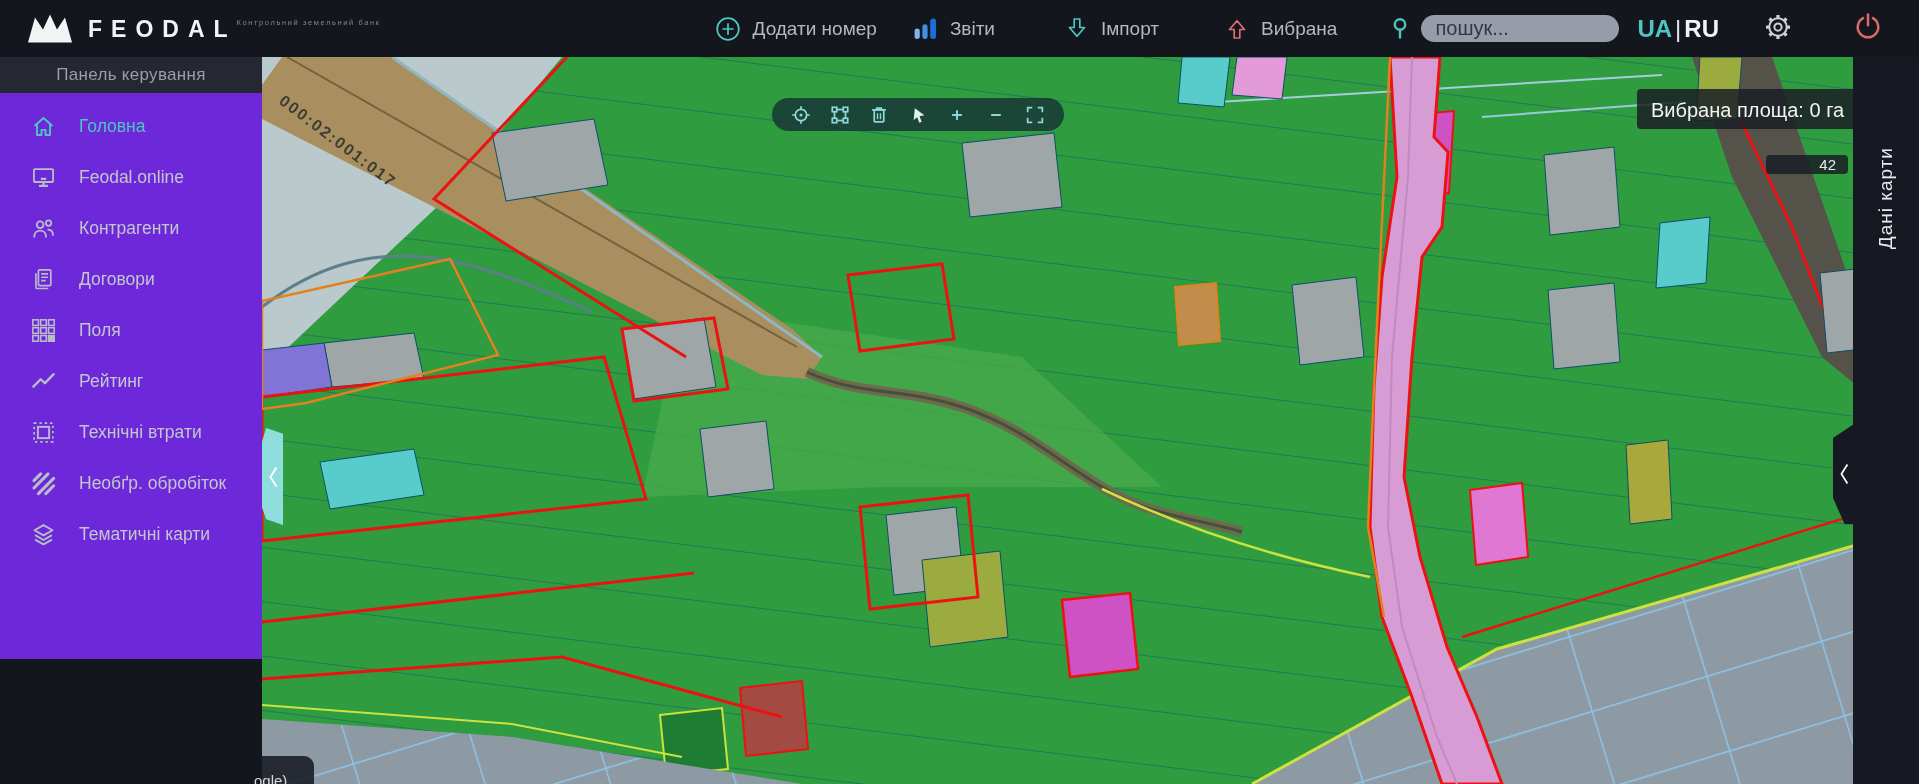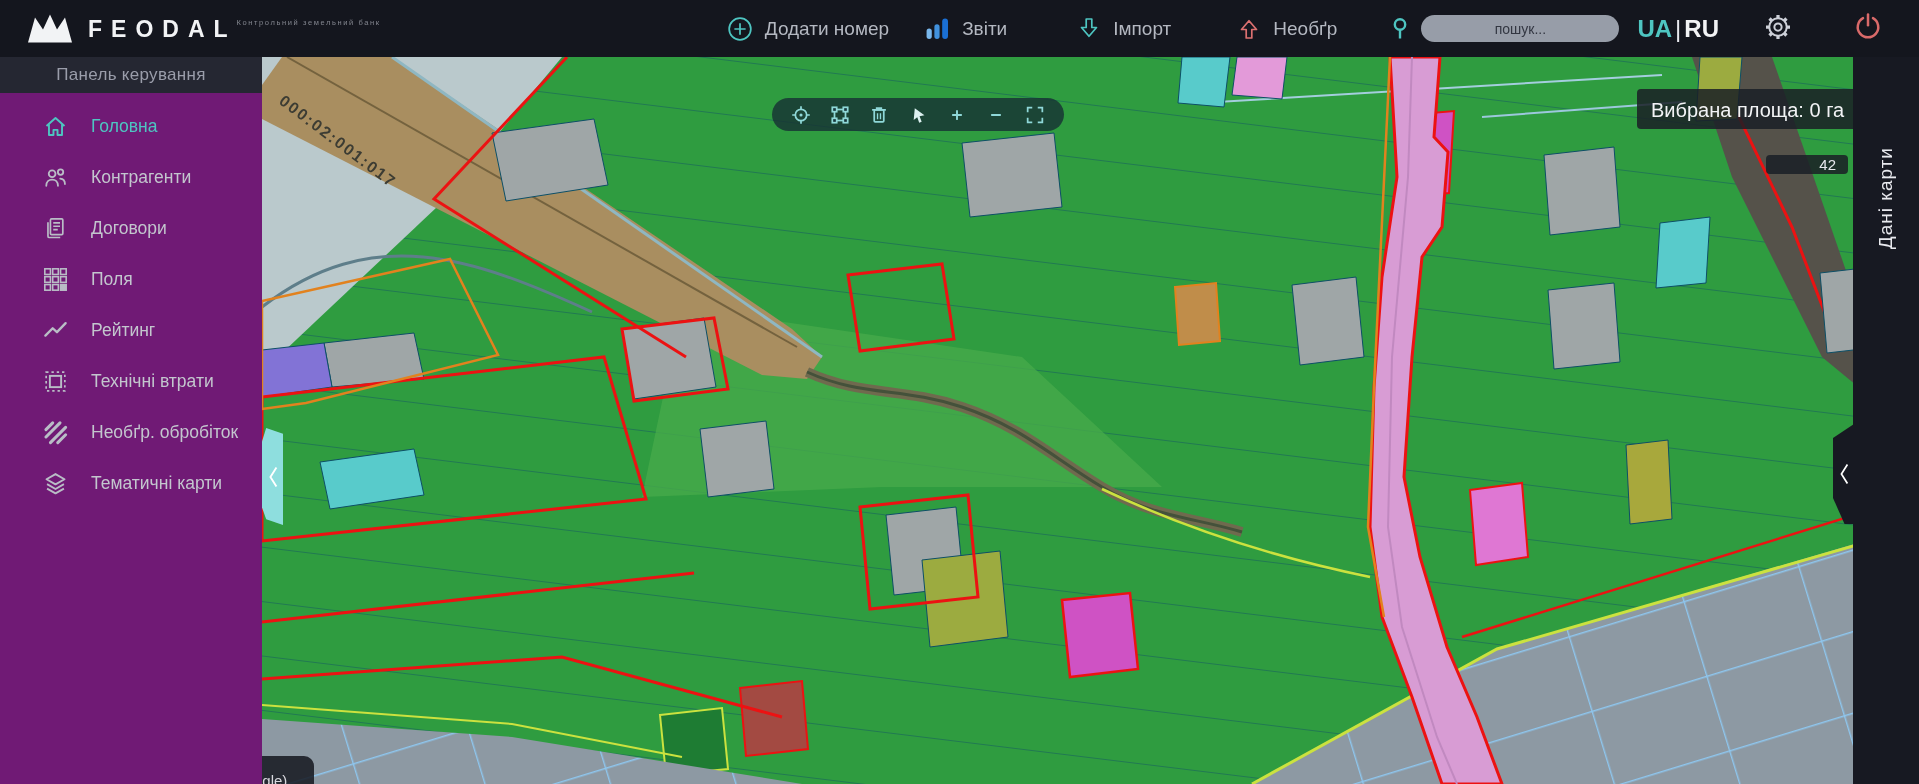--- a/index.html
+++ b/index.html
@@ -13,33 +13,33 @@
   .brand-name { color:#f2f3f5; font-size:23px; font-weight:bold; letter-spacing:9px; line-height:24px; }
   .brand-tagline { color:#83868f; font-size:7.5px; letter-spacing:1.6px; margin-top:1px; }
   .actions { display:flex; align-items:center; margin-left:auto; }
   .hbtn { display:flex; align-items:center; gap:12px; color:#b4b8c1; font-size:19px; cursor:pointer; }
   .hbtn svg { display:block; }
   .a-add { margin-right:36px; }
   .a-rep { margin-right:70px; }
   .a-imp { margin-right:66px; }
   .a-exp { margin-right:52px; }
   .search-wrap { display:flex; align-items:center; gap:10px; margin-right:18px; }
-  .search-input { width:198px; height:27px; border:none; outline:none; border-radius:14px; background:#979da8; color:#262a33; font-size:14px; padding:0 14px; font-family:"Liberation Sans",sans-serif;text-align:center; }
+  .search-input { width:198px; height:27px; border:none; outline:none; border-radius:14px; background:#979da8; color:#262a33; font-size:20px; padding:0 14px; font-family:"Liberation Sans",sans-serif; }
   .search-input::placeholder { color:#333742; opacity:1; }
   .lang { display:flex; align-items:center; font-size:24px; font-weight:bold; margin-right:44px;justify-content:space-between; }
   .lang-ua { color:#4ec5c1; cursor:pointer; }
   .lang-div { color:#e8e9ee; font-weight:normal; margin:0 3px; }
   .lang-ru { color:#f2f3f5; cursor:pointer; }
   .gear-btn { margin-right:60px; cursor:pointer; }
   .power-btn { margin-right:36px; cursor:pointer; }
 
   
-  .sidebar { position:absolute; left:0; top:57px; width:262px; height:727px; background:#701a75; z-index:6; }
+  .sidebar { position:absolute; left:0; top:57px; width:262px; height:602px; background:#6d28d9; z-index:6; }
   .sidebar-title { height:36px; background:#252732; color:#9a9daa; font-size:17px; display:flex; align-items:center; justify-content:center; letter-spacing:.3px; }
-  .menu { padding-top:8px;margin-left:12px; }
+  .menu { padding-top:8px; }
   .menu-item { height:51px; display:flex; align-items:center; gap:22px; padding-left:30px; color:#c3c6ce; font-size:17.5px; cursor:pointer; }
   .menu-item svg { flex:0 0 auto; color:#b9bdc6; }
   .menu-item.active { color:#4ec5c1; }
   .menu-item.active svg { color:#4ec5c1; }
 
   
   .map { position:absolute; left:262px; top:57px; width:1657px; height:727px; z-index:1; cursor:crosshair; }
   .map svg { display:block; width:1657px; height:727px; }
 
   
@@ -96,21 +96,21 @@
         <svg width="24" height="25" viewBox="0 0 24 24" fill="none" stroke="#4ec5c1" stroke-width="1.7" stroke-linejoin="round">
           <path d="M9.2 2.5h5.6V11h4.7L12 19.8 4.5 11h4.7Z"></path>
         </svg>
         <span>Імпорт</span>
       </div>
 
       <div class="hbtn a-exp">
         <svg width="24" height="25" viewBox="0 0 24 24" fill="none" stroke="#dc7070" stroke-width="1.7" stroke-linejoin="round">
           <path d="M9.2 21.5h5.6V13h4.7L12 4.2 4.5 13h4.7Z"></path>
         </svg>
-        <span>Необґр</span>
+        <span>Вибрана</span>
       </div>
 
       <div class="search-wrap">
         <svg width="22" height="24" viewBox="0 0 22 24" fill="none" stroke="#4ec5c1" stroke-width="2.4">
           <circle cx="11" cy="7.5" r="5.2"></circle>
             <path d="M11 13v8.5"></path>
         </svg>
         <input class="search-input" type="text" placeholder="пошук..." style="">
       </div>
 
@@ -144,20 +144,27 @@
     <div class="menu">
 
       <div class="menu-item active">
         <svg width="27" height="27" viewBox="0 0 24 24" fill="none" stroke="currentColor" stroke-width="1.7" stroke-linejoin="round">
           <path d="M4 11.5 12 4.4l8 7.1"></path>
             <path d="M6.2 10v9.5h4V15h3.6v4.5h4V10"></path>
         </svg>
         <span>Головна</span>
       </div>
 
+      <div class="menu-item">
+        <svg width="27" height="27" viewBox="0 0 24 24" fill="none" stroke="currentColor" stroke-width="1.6">
+          <rect x="3.5" y="4.5" width="17" height="11.5" rx="1"></rect>
+            <path d="M12 16v3.2M8 19.5h8M9.6 13.2h4.8" stroke-width="2"></path>
+        </svg>
+        <span>Feodal.online</span>
+      </div>
 
       <div class="menu-item">
         <svg width="27" height="27" viewBox="0 0 24 24" fill="none" stroke="currentColor" stroke-width="1.6" stroke-linecap="round">
           <circle cx="9" cy="8.6" r="3"></circle>
             <path d="M3.8 19.4c0-3.5 2.3-5.5 5.2-5.5s5.2 2 5.2 5.5"></path>
           <circle cx="16.5" cy="7.2" r="2.4"></circle>
             <path d="M16.2 13c2.6.2 4.2 2 4.2 4.8"></path>
         </svg>
         <span>Контрагенти</span>
       </div>

